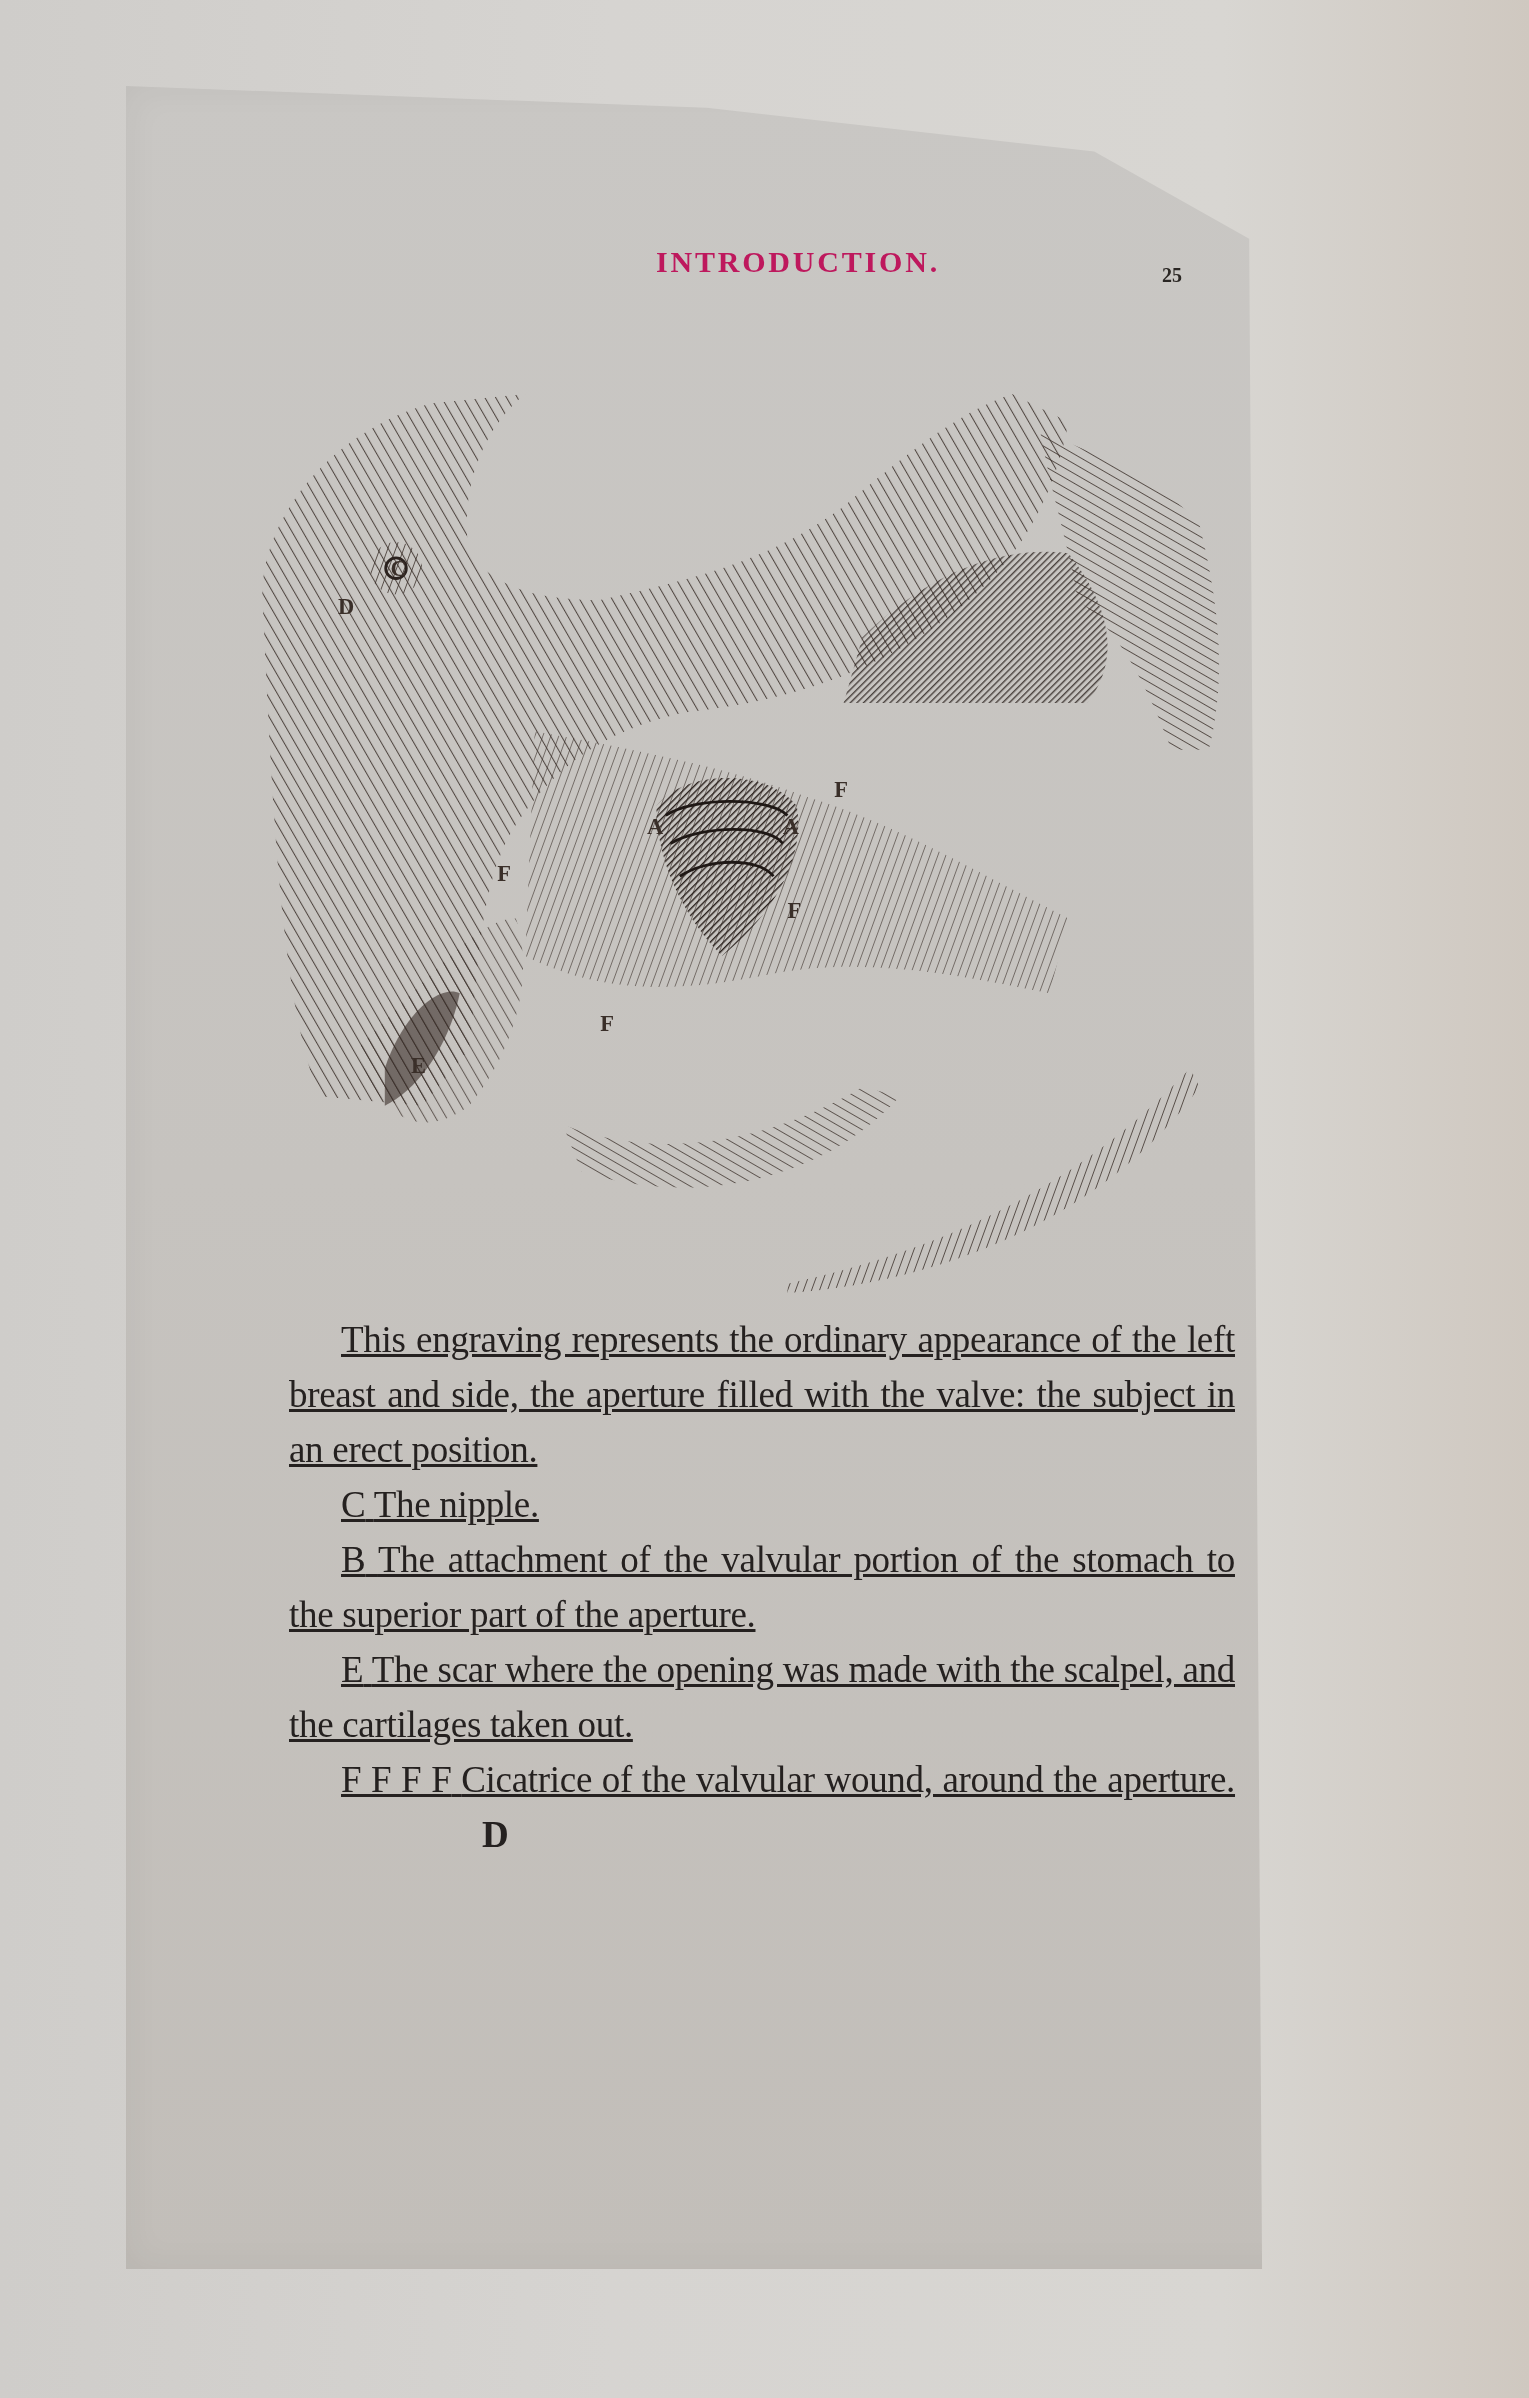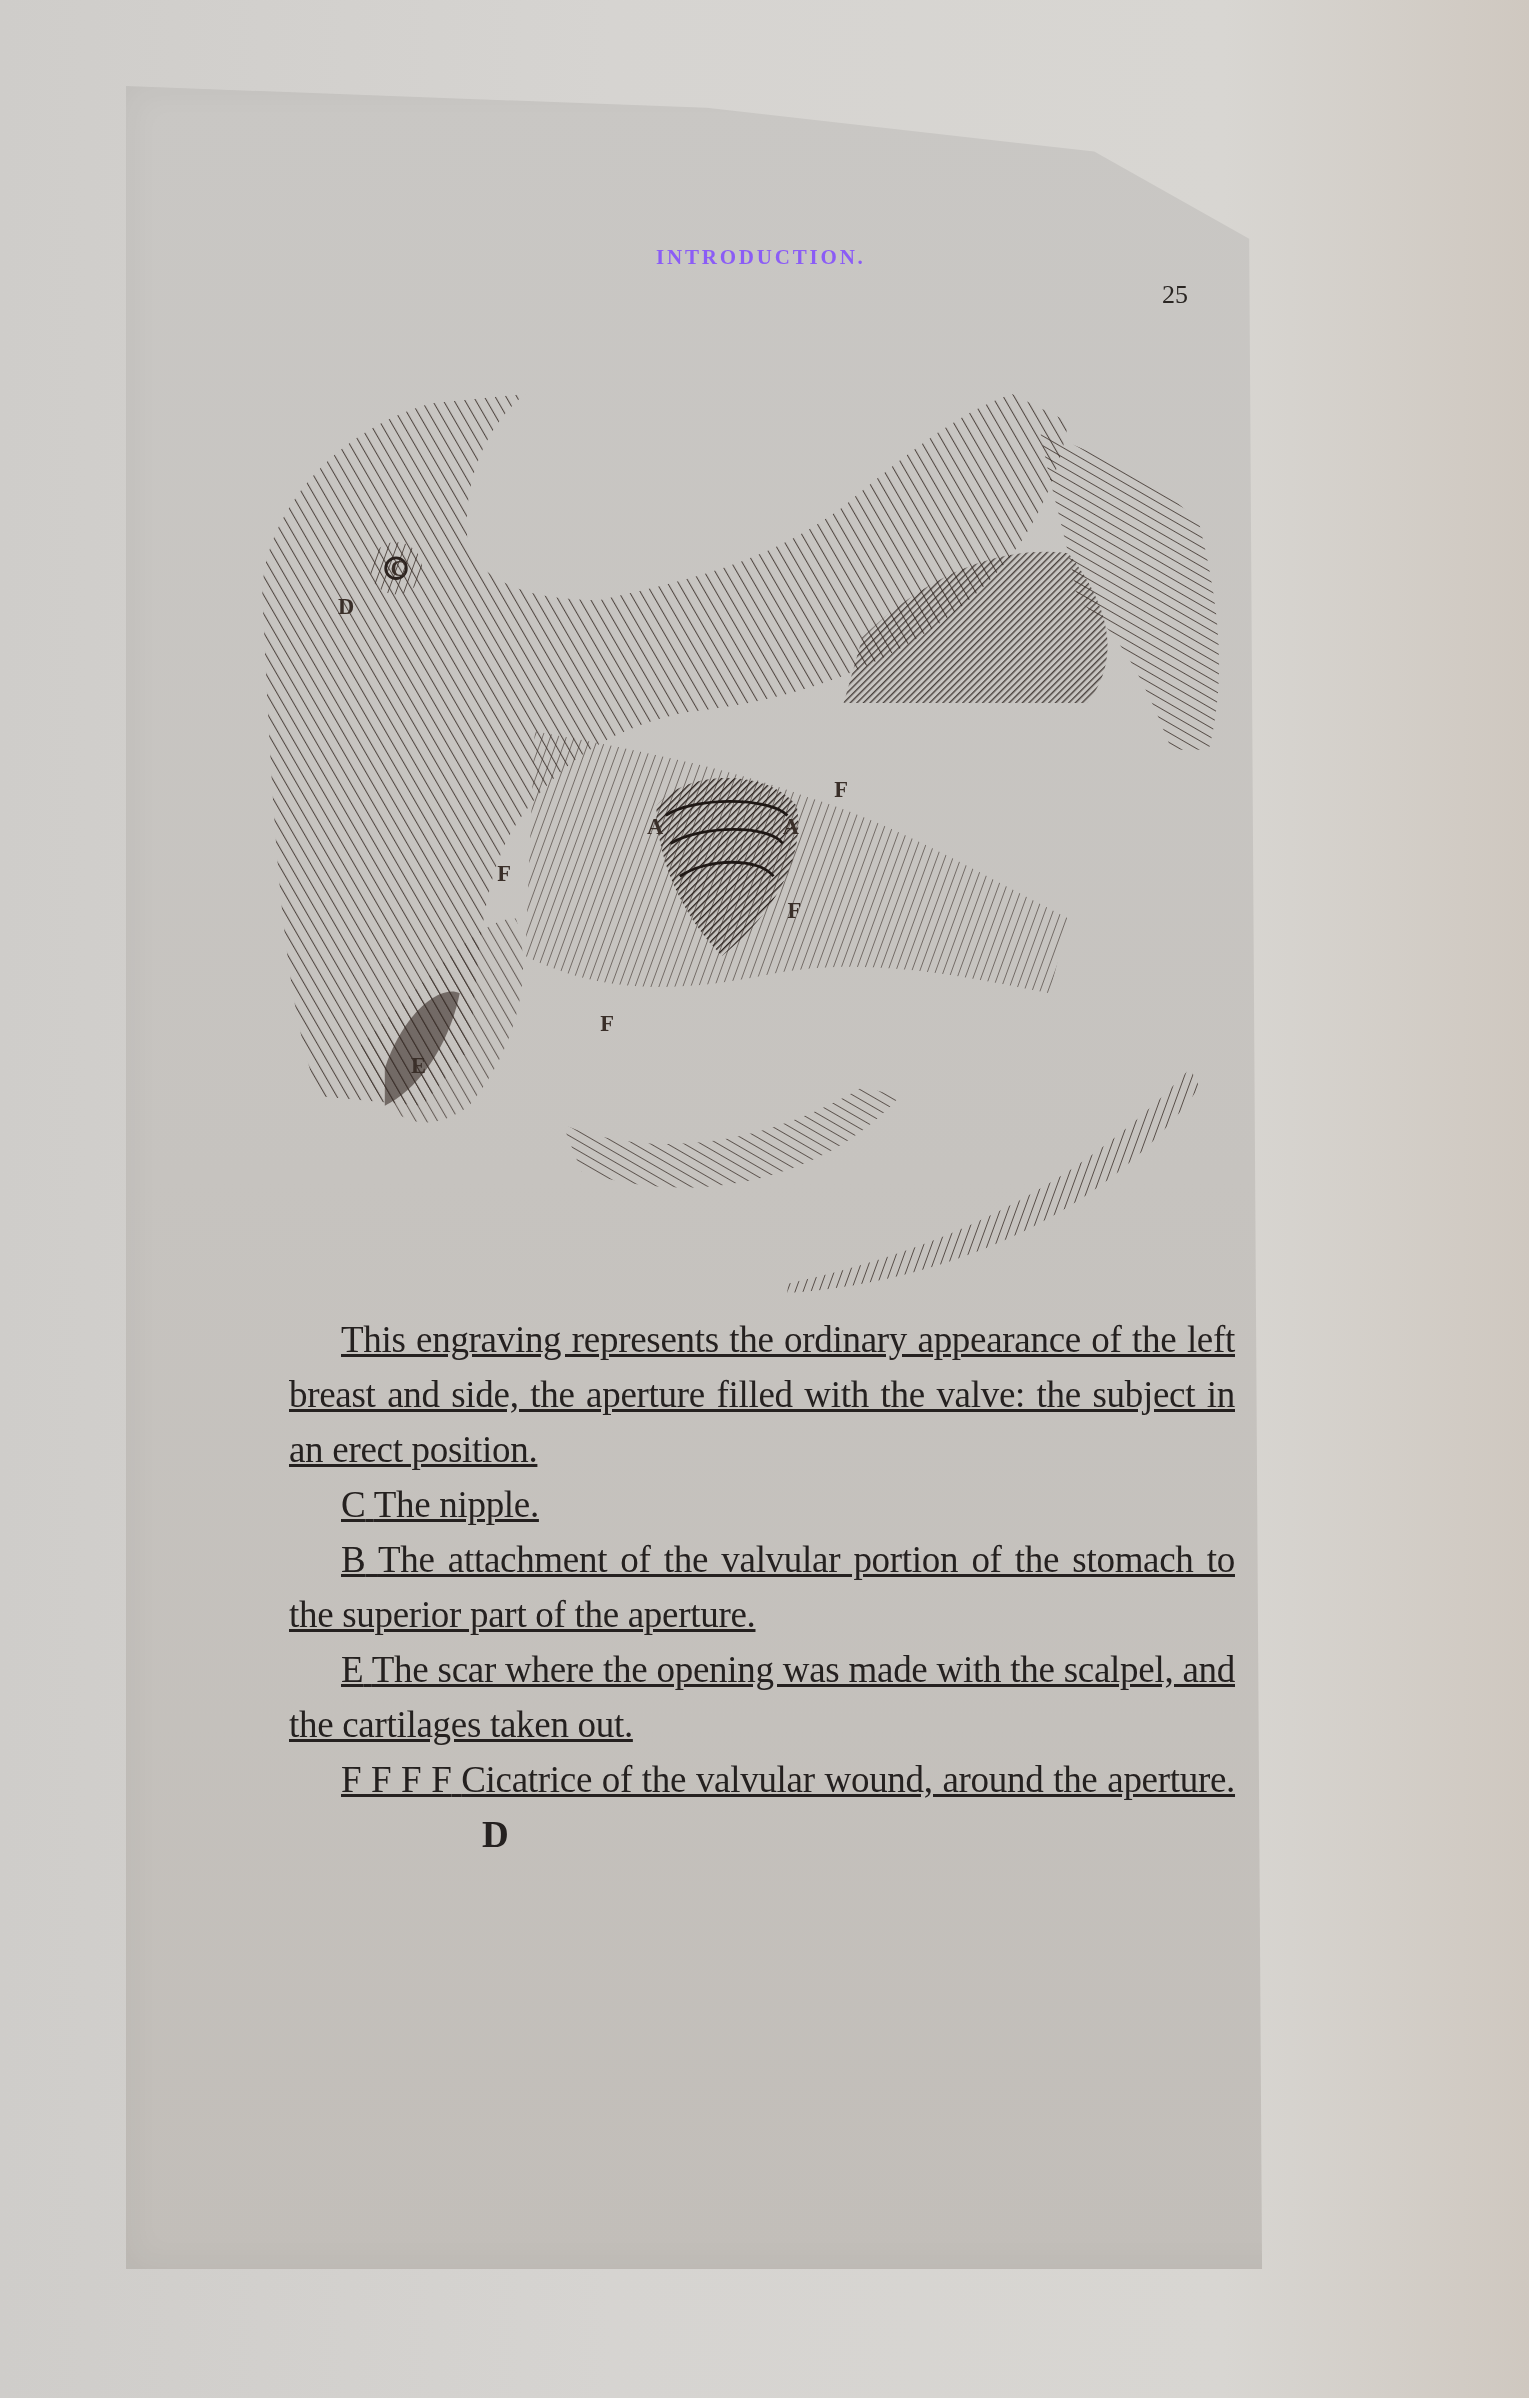--- a/index.html
+++ b/index.html
@@ -13,26 +13,26 @@
     background:linear-gradient(180deg,#c9c7c4 0%,#c6c3bf 50%,#c2beb9 100%);
     clip-path:polygon(0 0,45% 1%,75% 3%,87% 7%,88% 100%,0 100%);
   }
   .page-shadow{
     position:absolute;left:126px;top:86px;width:1291px;height:2183px;
     clip-path:polygon(0 0,45% 1%,75% 3%,87% 7%,88% 100%,0 100%);
     box-shadow:inset 0 0 37px rgba(0,0,0,.05);
   }
   .running-head{
     position:absolute;left:656px;top:245px;
-    font-size:21px;letter-spacing:2.8px;font-weight:bold;color:#8b5cf6;
+    font-size:30px;letter-spacing:2.8px;font-weight:bold;color:#be185d;
     font-family:"Liberation Serif",serif;
   }
   .page-number{
-    position:absolute;left:1162px;top:280px;
-    font-size:26px;font-weight:normal;color:#2a2623;
+    position:absolute;left:1162px;top:264px;
+    font-size:20px;font-weight:bold;color:#2a2623;
   }
   .figure{
     position:absolute;left:244px;top:394px;width:1012px;height:899px;
   }
   .caption{
     position:absolute;left:289px;top:1312px;width:946px;
     font-size:37px;line-height:55px;color:#252120;
     font-family:"Liberation Serif",serif;
     letter-spacing:-0.3px;
   }

